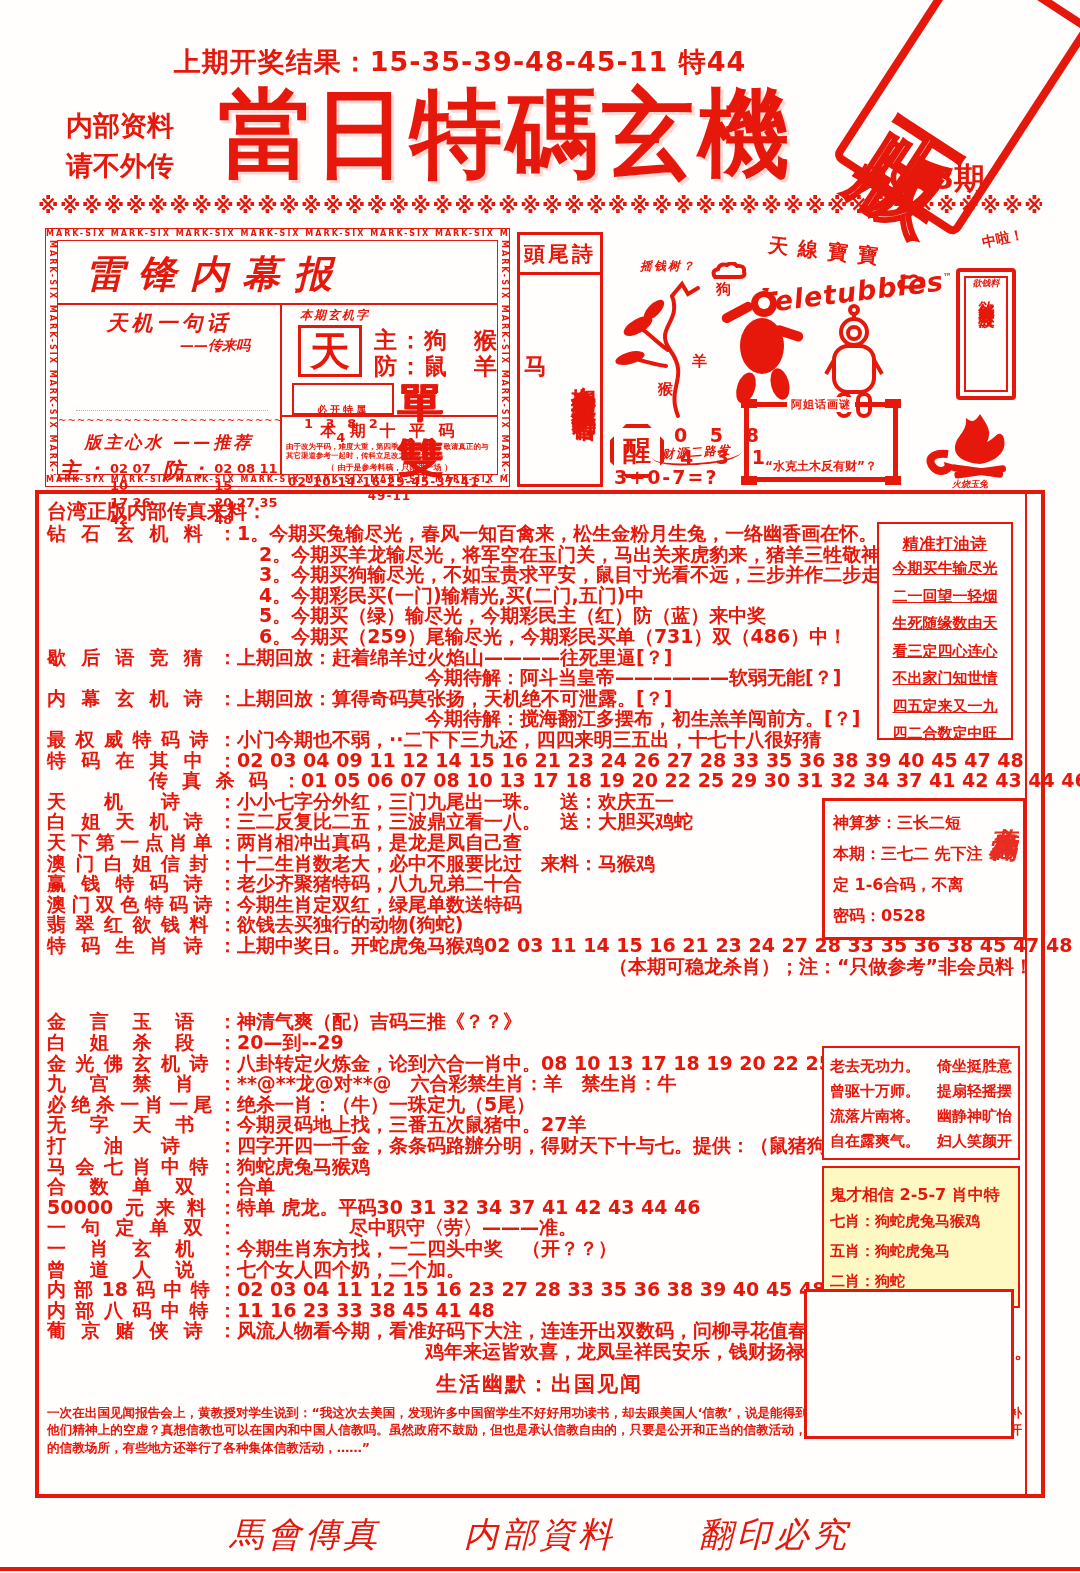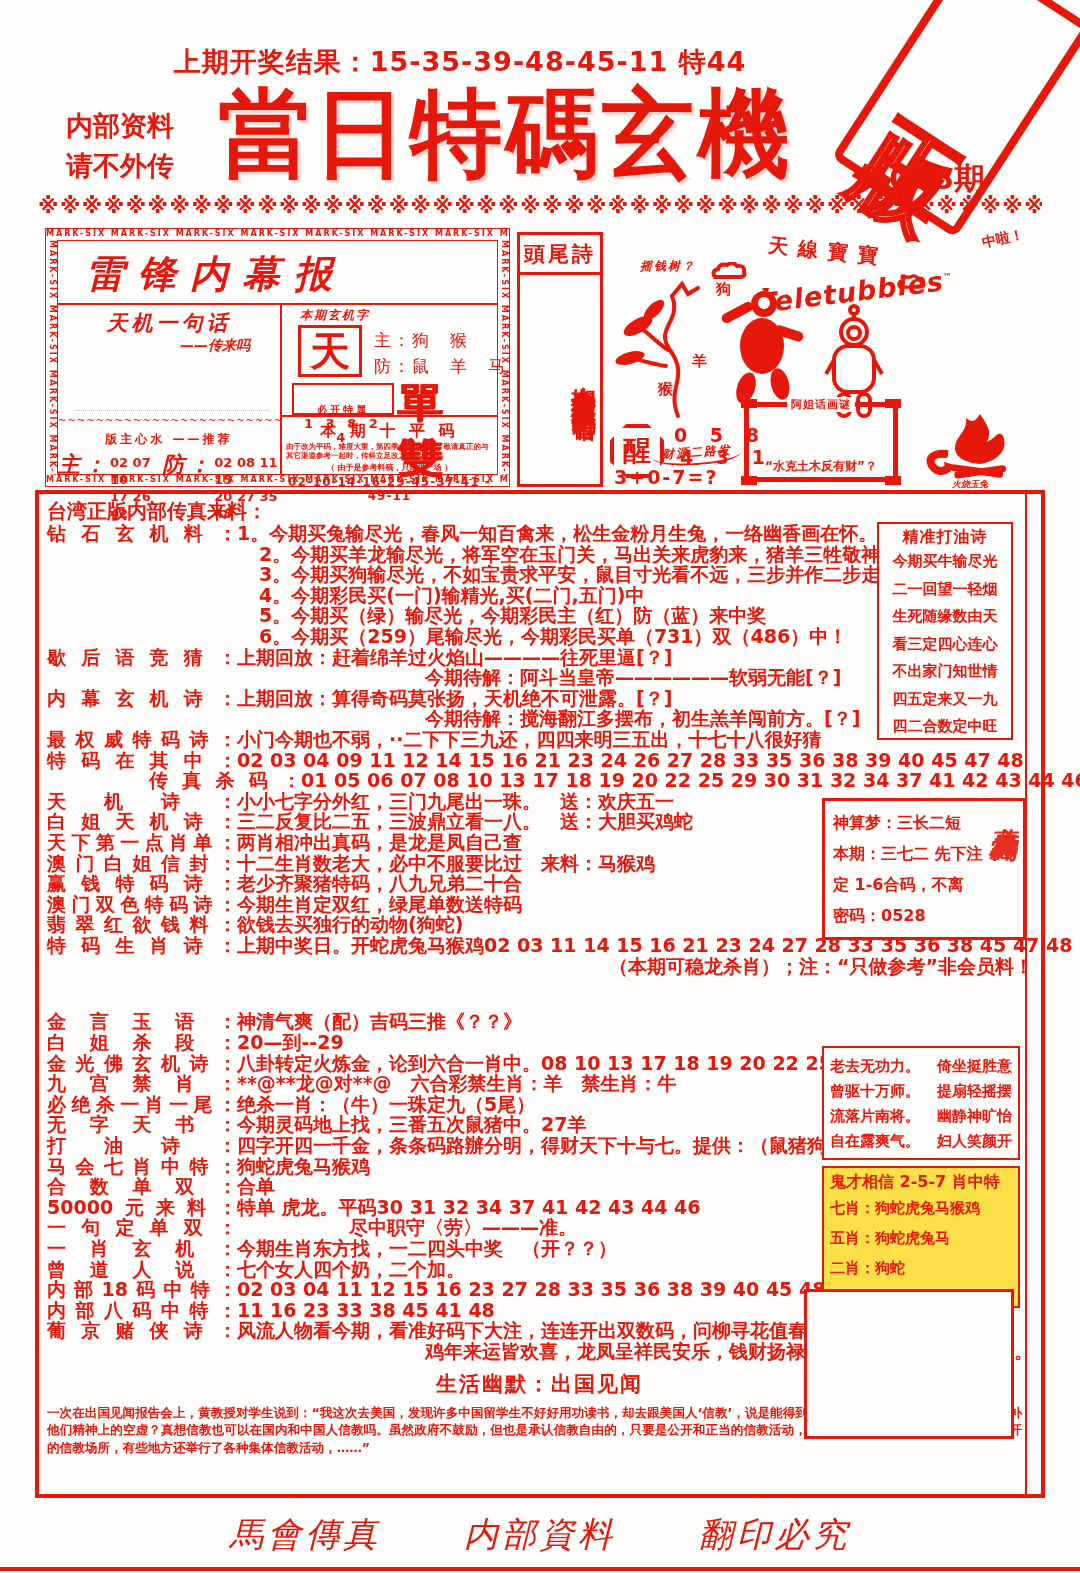--- a/index.html
+++ b/index.html
@@ -40,29 +40,29 @@
   .lf-colL{width:51%;border-right:2px solid var(--red);position:relative;}
   .lf-colR{width:49%;position:relative;}
   .tianji{position:absolute;left:0;top:0;right:0;height:110px;padding-top:4px;text-align:center;}
   .tianji-t{font-size:21px;font-weight:900;font-style:italic;letter-spacing:4px;}
   .tianji-s{font-size:14px;font-weight:700;font-style:italic;text-align:right;padding-right:30px;}
   .tianji-foot{position:absolute;left:18px;right:12px;bottom:4px;border-bottom:1px dotted var(--red-soft);
     opacity:.55;font-size:8px;text-align:left;overflow:hidden;height:10px;}
   .wave{position:absolute;left:0;right:0;top:110px;height:12px;overflow:hidden;font-size:10px;
     letter-spacing:1px;white-space:nowrap;color:var(--red);}
   .banzhu{position:absolute;left:0;right:0;top:122px;bottom:0;padding-top:4px;text-align:center;}
-  .banzhu-t{font-size:12px;font-weight:900;letter-spacing:3px;}
+  .banzhu-t{font-size:17px;font-weight:900;font-style:italic;letter-spacing:3px;}
   .banzhu-row{display:flex;justify-content:center;gap:4px;margin-top:6px;align-items:flex-start;}
   .bz-big{font-size:22px;font-weight:900;font-style:italic;line-height:22px;}
   .bz-nums{font-size:13px;font-weight:800;line-height:17px;text-align:left;}
   .xuanji{position:absolute;left:0;right:0;top:0;height:112px;border-bottom:2px solid var(--red);}
   .xj-label{position:absolute;left:18px;top:2px;font-size:12px;font-weight:800;font-style:italic;letter-spacing:2px;}
   .xj-char{position:absolute;left:16px;top:20px;width:64px;height:52px;border:3px solid var(--red);
     display:flex;align-items:center;justify-content:center;font-size:40px;font-weight:900;}
-  .xj-animals{position:absolute;left:92px;top:22px;font-size:17px;font-weight:400;line-height:26px;white-space:nowrap;letter-spacing:2px;}
+  .xj-animals{position:absolute;left:92px;top:22px;font-size:23px;font-weight:700;line-height:26px;white-space:nowrap;letter-spacing:2px;}
   .xj-bikai{position:absolute;left:10px;top:78px;width:102px;height:32px;border:2px solid var(--red);
     text-align:center;line-height:14px;padding-top:18px;}
   .xj-bikai .a{font-size:10px;font-weight:800;letter-spacing:3px;}
   .xj-bikai .b{font-size:13px;font-weight:900;letter-spacing:4px;}
   .xj-ds{position:absolute;left:122px;top:70px;font-size:40px;font-weight:900;letter-spacing:10px;
     transform:scaleX(1.15);text-shadow:1px 0 var(--red),0 1px var(--red);}
   .pingma{position:absolute;left:0;right:0;top:114px;bottom:0;text-align:center;padding:2px 4px;}
   .pm-t{font-size:16px;font-weight:900;letter-spacing:4px;}
   .pm-n1{font-size:7.5px;font-weight:700;line-height:9px;text-align:left;}
   .pm-n2{font-size:8px;font-weight:700;margin-top:2px;}
@@ -136,33 +136,33 @@
   .r.in2{padding-left:378px;}
   .r.inlab .lab{width:152px;margin-left:102px;}
   .r.gap .txt{padding-left:112px;}
   .r.b2{margin-top:34px;}
   .note-row{font-size:19px;font-weight:800;padding-left:562px;line-height:22px;white-space:nowrap;}
   .humor-title{text-align:center;font-size:21px;font-weight:900;margin-top:8px;letter-spacing:2px;}
   .humor-par{margin-top:6px;width:975px;font-size:12.6px;font-weight:700;line-height:17.5px;text-align:justify;}
 
   
   .oilbox{position:absolute;left:838px;top:28px;width:136px;height:218px;border:2px solid var(--red);
-    background:#fffefc;text-align:center;padding-top:3px;}
+    background:#fffefc;text-align:center;padding-top:10px;text-decoration:underline;}
   .oil-t{font-size:16px;font-weight:900;letter-spacing:1px;}
   .oil-l{font-size:15px;font-weight:800;line-height:27.5px;white-space:nowrap;}
   .dreambox{position:absolute;left:783px;top:304px;width:204px;height:142px;border:3px solid var(--red);
     background:#fffefc;padding:6px 0 0 8px;}
   .dream-l{font-size:16px;font-weight:800;line-height:31px;white-space:nowrap;}
   .dream-seal{position:absolute;right:2px;top:4px;writing-mode:vertical-rl;font-size:27px;font-weight:900;
     font-style:italic;opacity:.9;letter-spacing:2px;}
   .coupletbox{position:absolute;left:783px;top:552px;width:198px;height:114px;border:2px solid var(--red);
     background:#fffefc;padding:6px 6px;}
   .cp-row{display:flex;justify-content:space-between;font-size:15px;font-weight:800;line-height:25px;white-space:nowrap;}
   .ghostbox{position:absolute;left:783px;top:672px;width:198px;height:142px;border:2px solid var(--red);
-    background:#fde047;padding:4px 6px;}
+    background:#fef9c3;padding:17px 6px;}
   .gh-t{font-size:16px;font-weight:900;white-space:nowrap;}
   .gh-r{font-size:15px;font-weight:800;line-height:30px;white-space:nowrap;}
   .emptybox{position:absolute;left:765px;top:795px;width:210px;height:150px;border:3px solid var(--red);background:#fffefc;}
 
   
   .footer{position:absolute;left:0;top:1512px;width:100%;text-align:center;font-size:34px;font-weight:400;
     font-style:italic;letter-spacing:4px;}
   .footer span{margin:0 34px;}
   .bottom-line{position:absolute;left:0;bottom:2px;width:100%;height:4px;background:var(--red);}
 
@@ -303,20 +303,26 @@
   <div class="framebox">
     <div class="corner c-tl"></div>
       <div class="corner c-tr"></div>
     <div class="corner c-bl"></div>
       <div class="corner c-br"></div>
     <div class="frame-label">阿姐话画谜</div>
     <div class="frame-caption">“水克土木反有财”？</div>
   </div>
 
   <div class="zhongla">中啦！</div>
+  <div class="scroll">
+    <div class="scroll-inner">
+      <div class="scroll-top">欲钱料</div>
+      <div class="scroll-text">欲錢看綠藍波</div>
+    </div>
+  </div>
   <svg class="fire" width="95" height="72" viewBox="0 0 95 72">
     <g fill="#e6170b">
       <path d="M62 2 C70 14 74 20 69 30 C78 26 80 18 85 24 C90 36 83 48 62 52 C40 50 33 40 39 28 C44 20 49 16 48 6 C55 12 58 8 62 2 Z"></path>
       <rect x="34" y="52" width="52" height="7" rx="3" transform="rotate(8 34 52)"></rect>
       <rect x="36" y="60" width="52" height="7" rx="3" transform="rotate(-8 36 60)"></rect>
     </g>
     <path d="M30 42 C14 40 8 48 16 56 C20 60 26 60 30 56" fill="none" stroke="#e6170b" stroke-width="8"></path>
     <path d="M26 50 l14 4 l-12 8 z" fill="#e6170b"></path>
   </svg>
   <div class="fire-cap">火烧玉兔</div>

